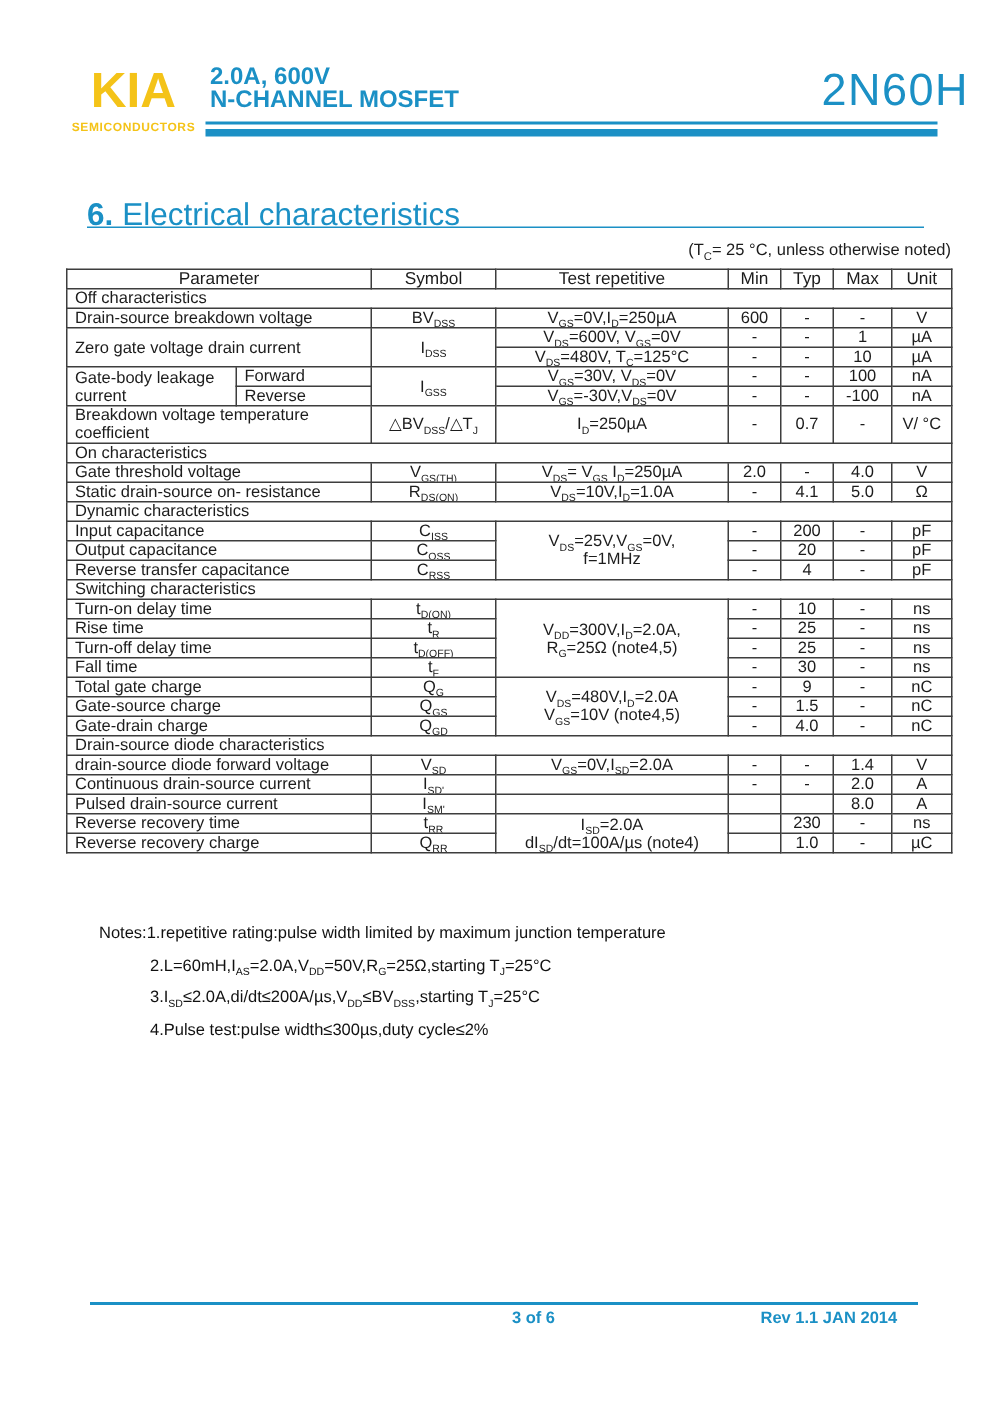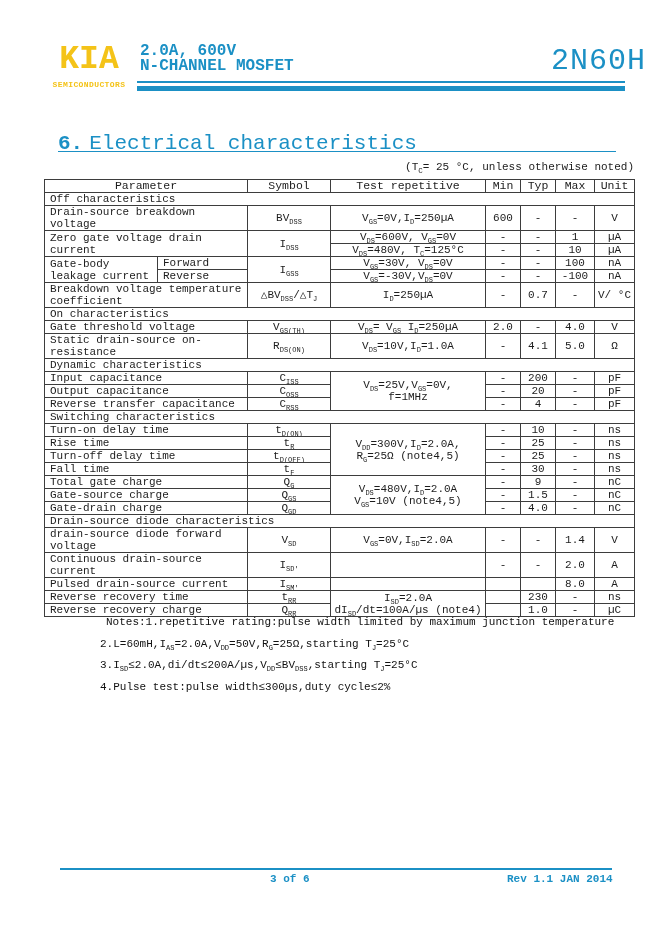--- a/index.html
+++ b/index.html
@@ -1,18 +1,18 @@
 <!DOCTYPE html>
 <html style="--accent: #1b90c5; --logo-yellow: #f4c318;"><head>
 <meta charset="utf-8">
 <style>
   * { margin:0; padding:0; box-sizing:border-box; }
   html,body { background:#ffffff; }
   body { font-family:"Liberation Sans", sans-serif; color:#1c1c1c; }
-  .page { position:relative; width:662px; height:936px; background:#ffffff; overflow:hidden;font-family:Liberation Mono, monospace; }
+  .page { position:relative; width:662px; height:936px; background:#ffffff; overflow:hidden; }
 
   
   .logo { position:absolute; left:46px; top:42px; width:86px; text-align:center; }
   .logo-kia { font-size:33px; font-weight:900; letter-spacing:0px; color:var(--logo-yellow); line-height:36px; }
   .logo-sub { font-size:8px; font-weight:700; letter-spacing:0.4px; color:var(--logo-yellow); margin-top:2px; }
   .subtitle { position:absolute; left:140px; top:44px; color:var(--accent); font-weight:700; font-size:16px; line-height:15px; }
   .partno { position:absolute; right:16px; top:44px; color:var(--accent); font-size:30px; font-weight:400; letter-spacing:1px; }
   .rule-thin  { position:absolute; left:137px; top:81px; width:488px; height:2px; background:var(--accent); }
   .rule-thick { position:absolute; left:137px; top:86px; width:488px; height:5px; background:var(--accent); }
 
@@ -29,27 +29,27 @@
   table.ec th, table.ec td { border:1px solid #3d3d3d; height:13px; line-height:12px; padding:0 2px; text-align:center; vertical-align:middle; font-weight:400; overflow:hidden; }
   table.ec th { font-size:11.5px; }
   table.ec td.p { text-align:left; padding-left:5px; }
   table.ec td.sec { text-align:left; padding-left:5px; }
   table.ec td.pre { white-space:pre-line; }
   table.ec sub { font-size:7px; line-height:0; }
   .table-note sub { font-size:7.5px; line-height:0; }
 
   
   .notes { position:absolute; left:66px; top:612px; font-size:11px; line-height:21.5px; color:#111; }
-  .note-line { white-space:nowrap;margin-left:40px; }
+  .note-line { white-space:nowrap; }
   .note-line.indent { margin-left:34px; }
   .notes sub { font-size:7px; line-height:0; }
 
   
   .footer-rule { position:absolute; left:60px; top:868px; width:552px; height:2px; background:var(--accent); }
-  .footer-page { position:absolute; left:270px; top:873px; width:100px; text-align:left; color:var(--accent); font-size:11px; font-weight:700; }
+  .footer-page { position:absolute; left:270px; top:873px; width:100px; text-align:right; color:var(--accent); font-size:11px; font-weight:700; }
   .footer-rev  { position:absolute; left:507px; top:873px; color:var(--accent); font-size:11px; font-weight:700; }
 </style>
 </head>
 <body>
 
 <div class="page">
 
   <div class="logo">
     <div class="logo-kia">KIA</div>
     <div class="logo-sub">SEMICONDUCTORS</div>

